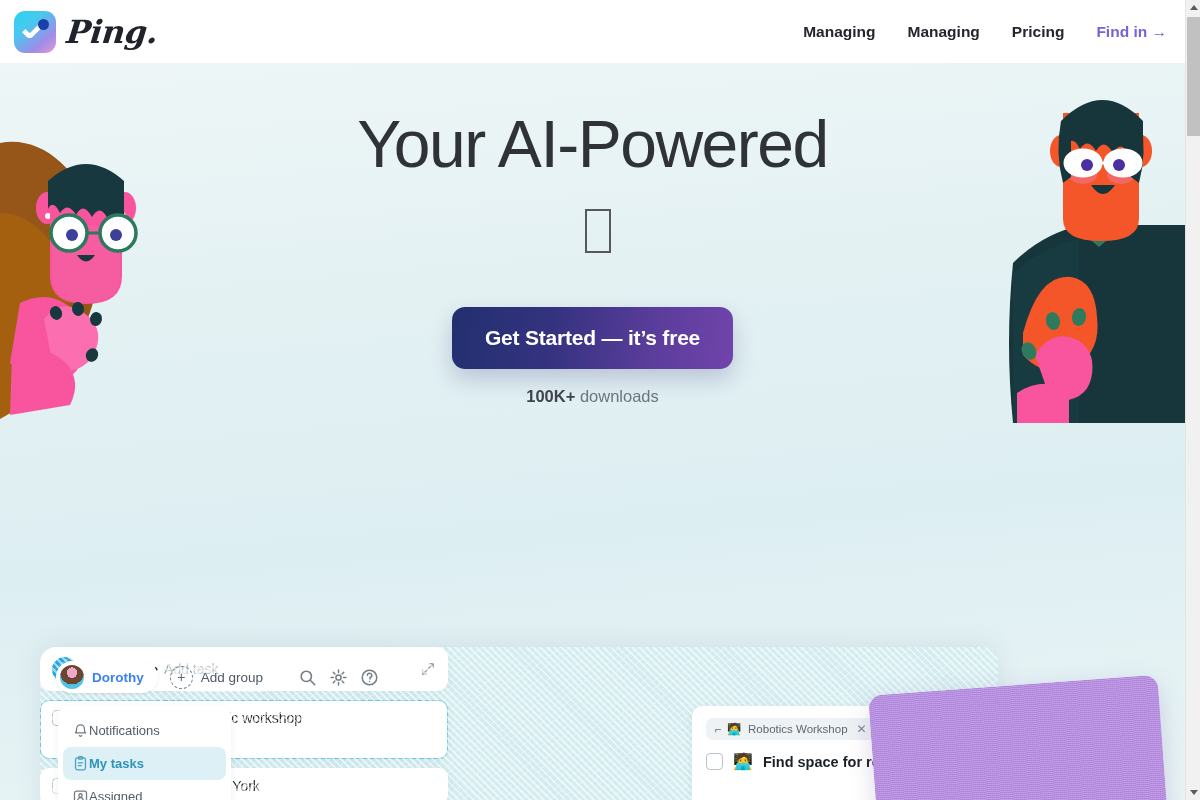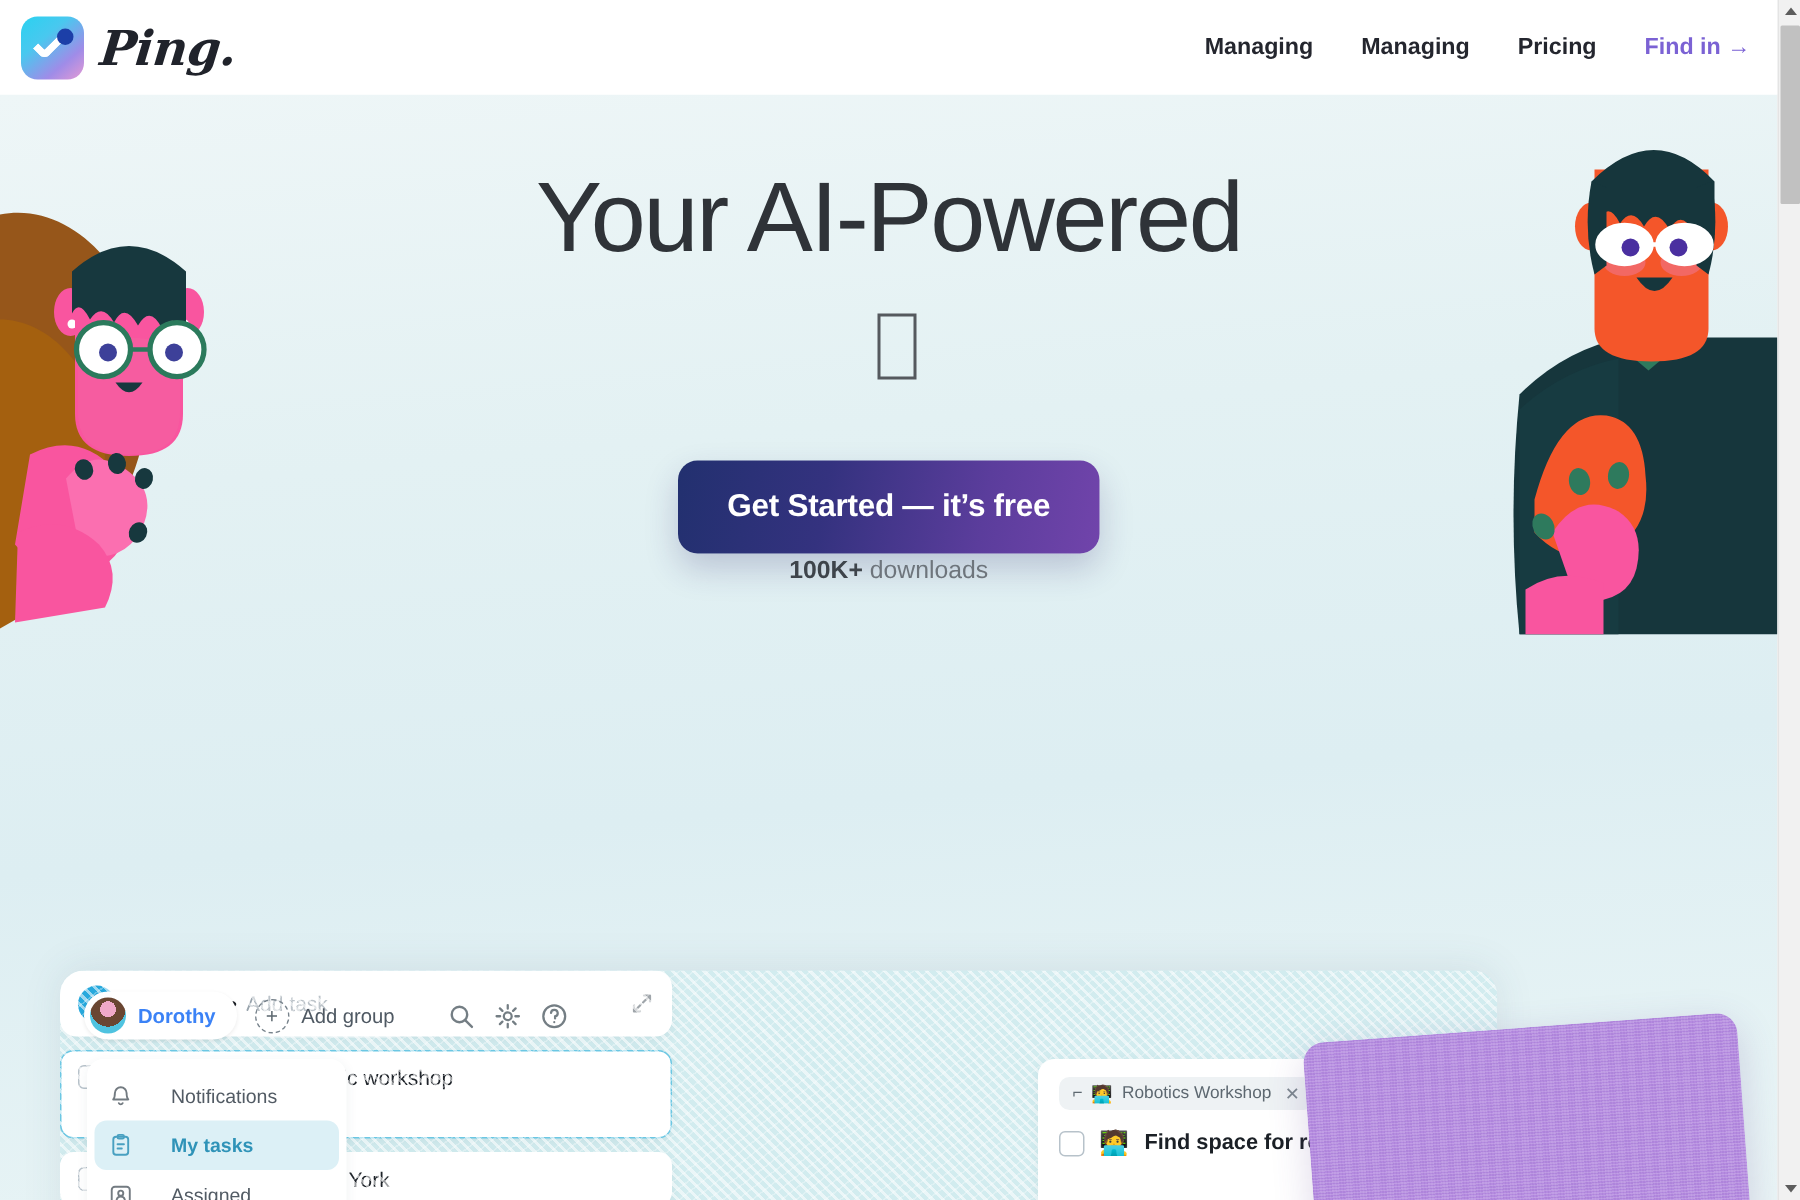--- a/index.html
+++ b/index.html
@@ -191,21 +191,21 @@
     border: none;
     border-radius: 13px;
     padding: 19px 33px;
     cursor: pointer;
     box-shadow: 0 10px 22px rgba(50,40,110,0.22);
     font-family: inherit;
     letter-spacing: -0.2px;
   }
 
   .downloads {
-    margin-top: 2px;
+    margin-top: 18px;
     font-size: 16.5px;
     color: #6e757c;
   }
   .downloads b { color: #3e444b; font-weight: 700; }
 
   
   .app-shot {
     position: absolute;
     left: 40px; top: 584px;
     width: 958px;
@@ -291,21 +291,21 @@
   }
 
   .panel-sidebar {
     left: 18px; top: 59px;
     width: 173px; height: 172px;
     border-radius: 11px 11px 0 0;
   }
   .side-item {
     display: flex;
     align-items: center;
-    gap: 25px;
+    gap: 0;
     height: 33px;
     padding: 0 9px;
     margin: 0 5px;
     border-radius: 8px;
     font-size: 13px;
     color: #525b64;
   }
   .side-item:first-child { margin-top: 8px; }
   .side-item.active {
     background: #dcf0f6;

